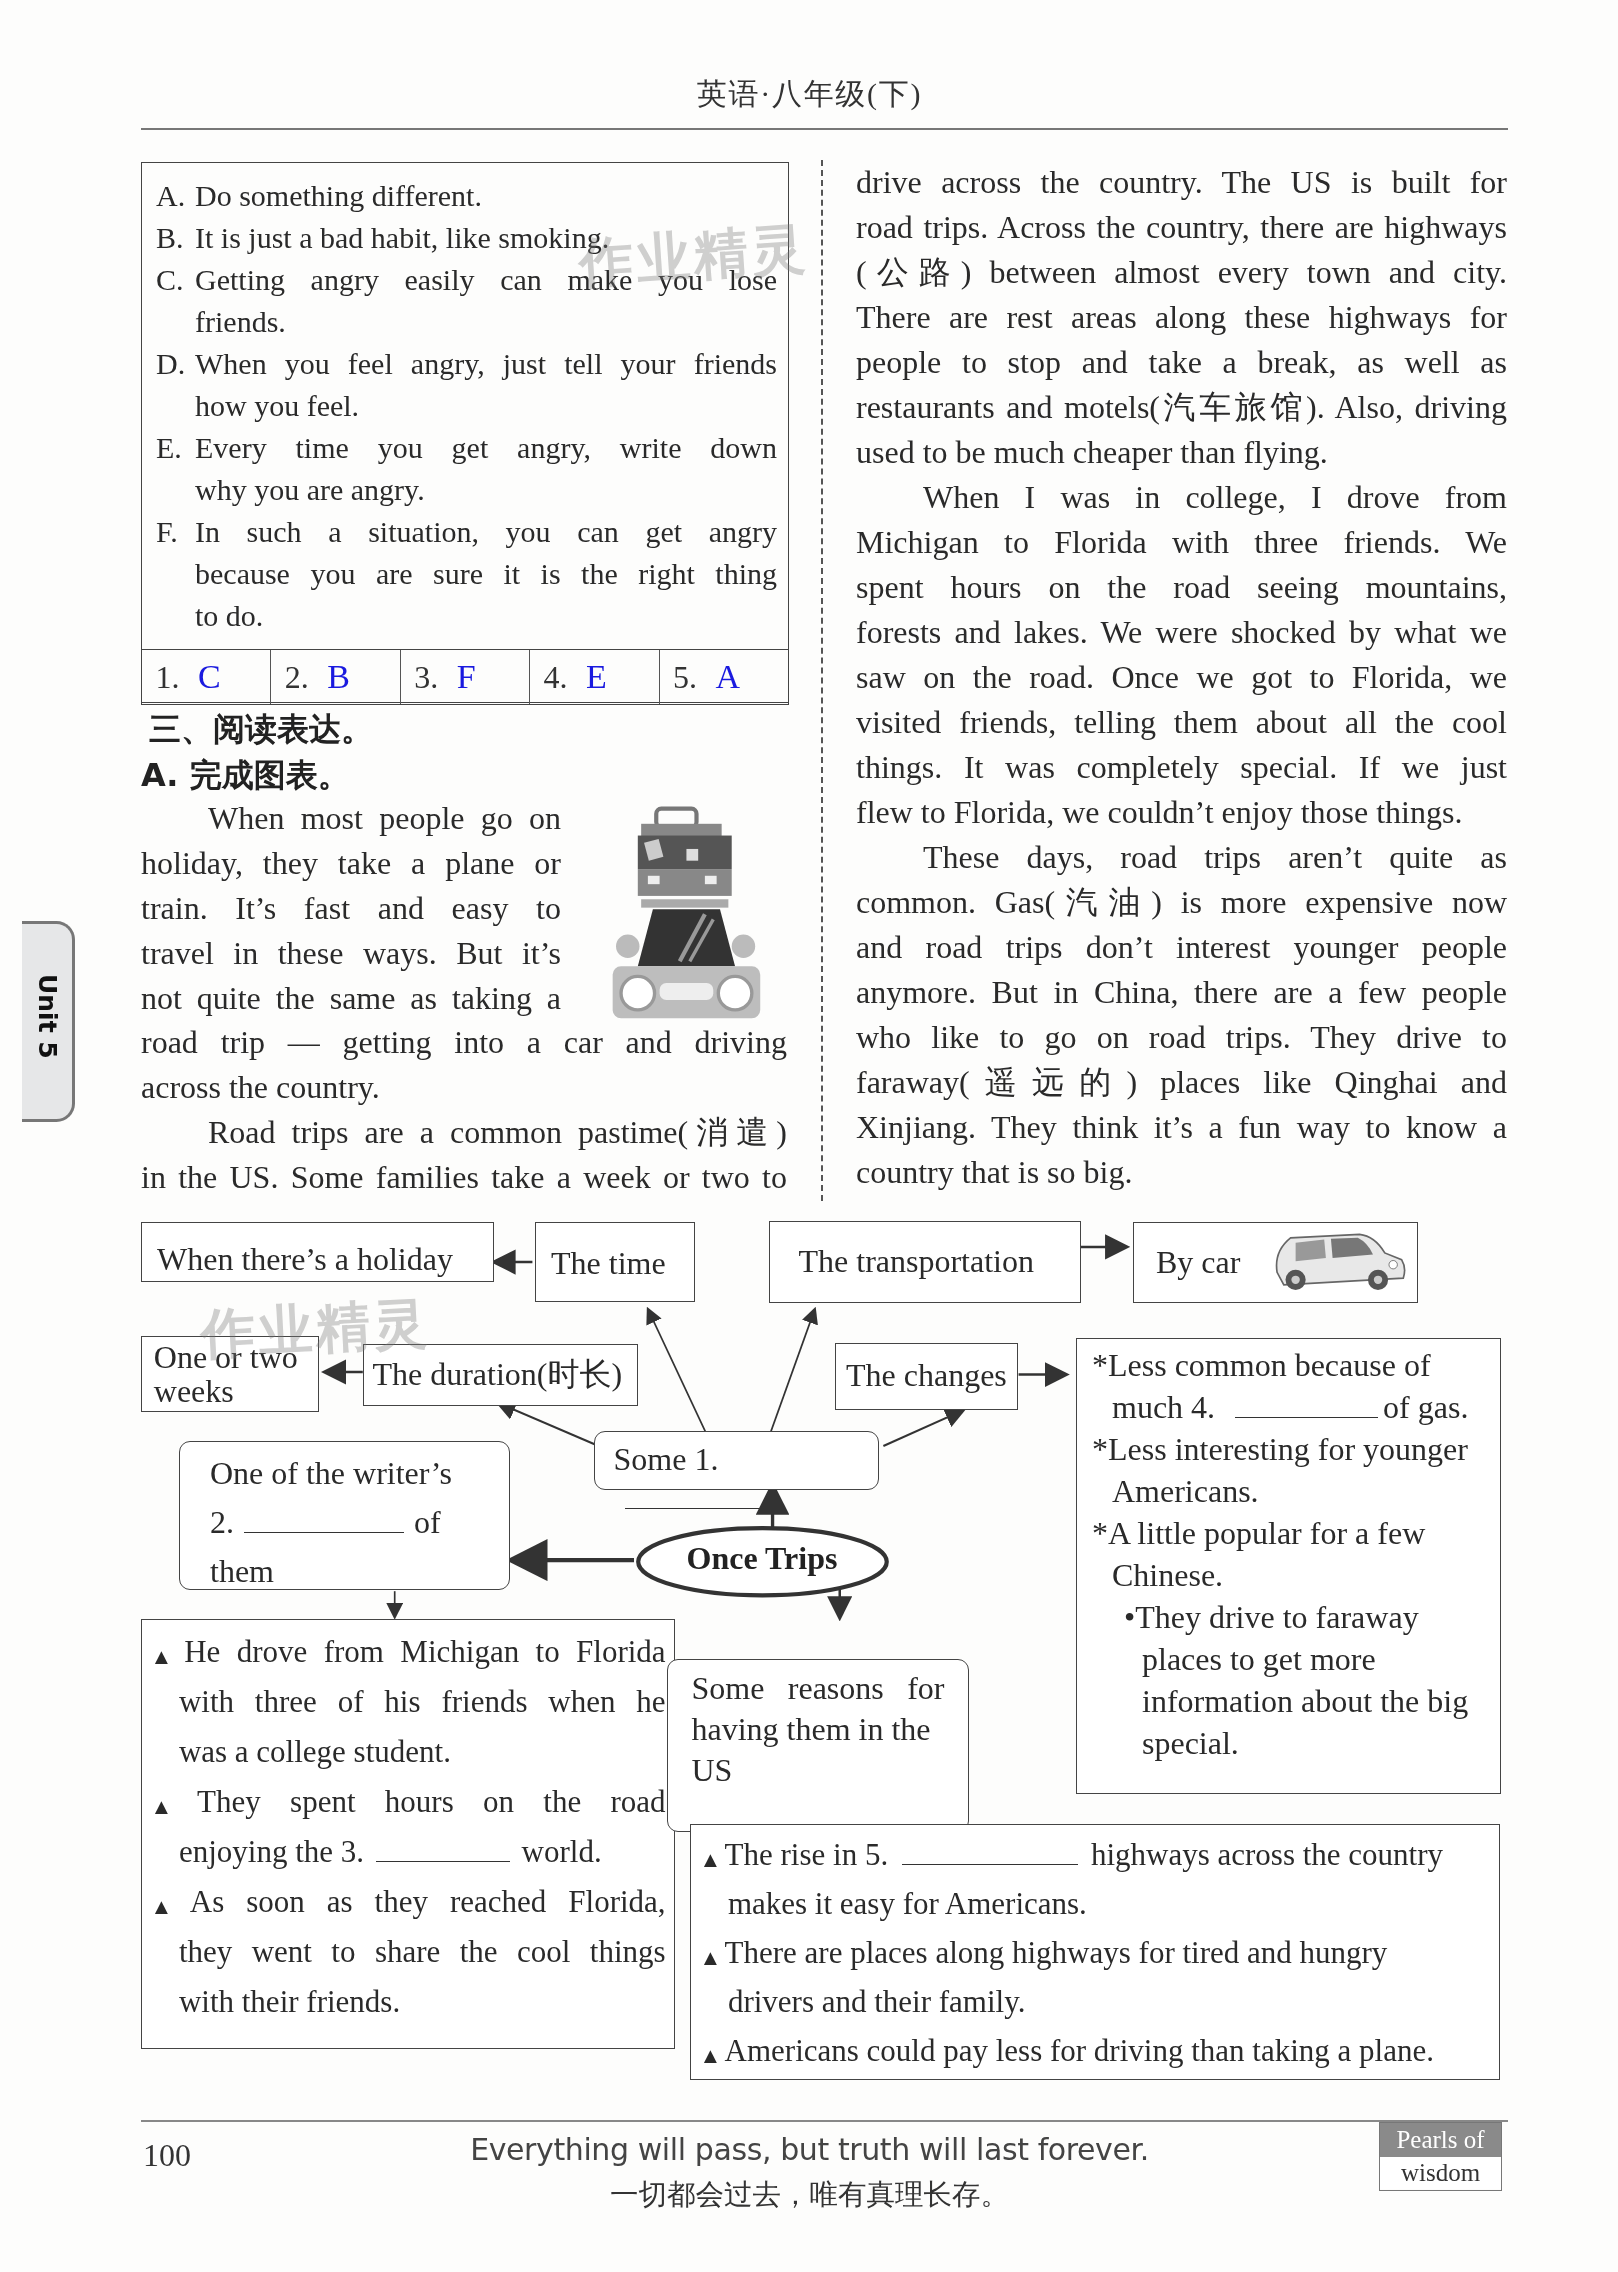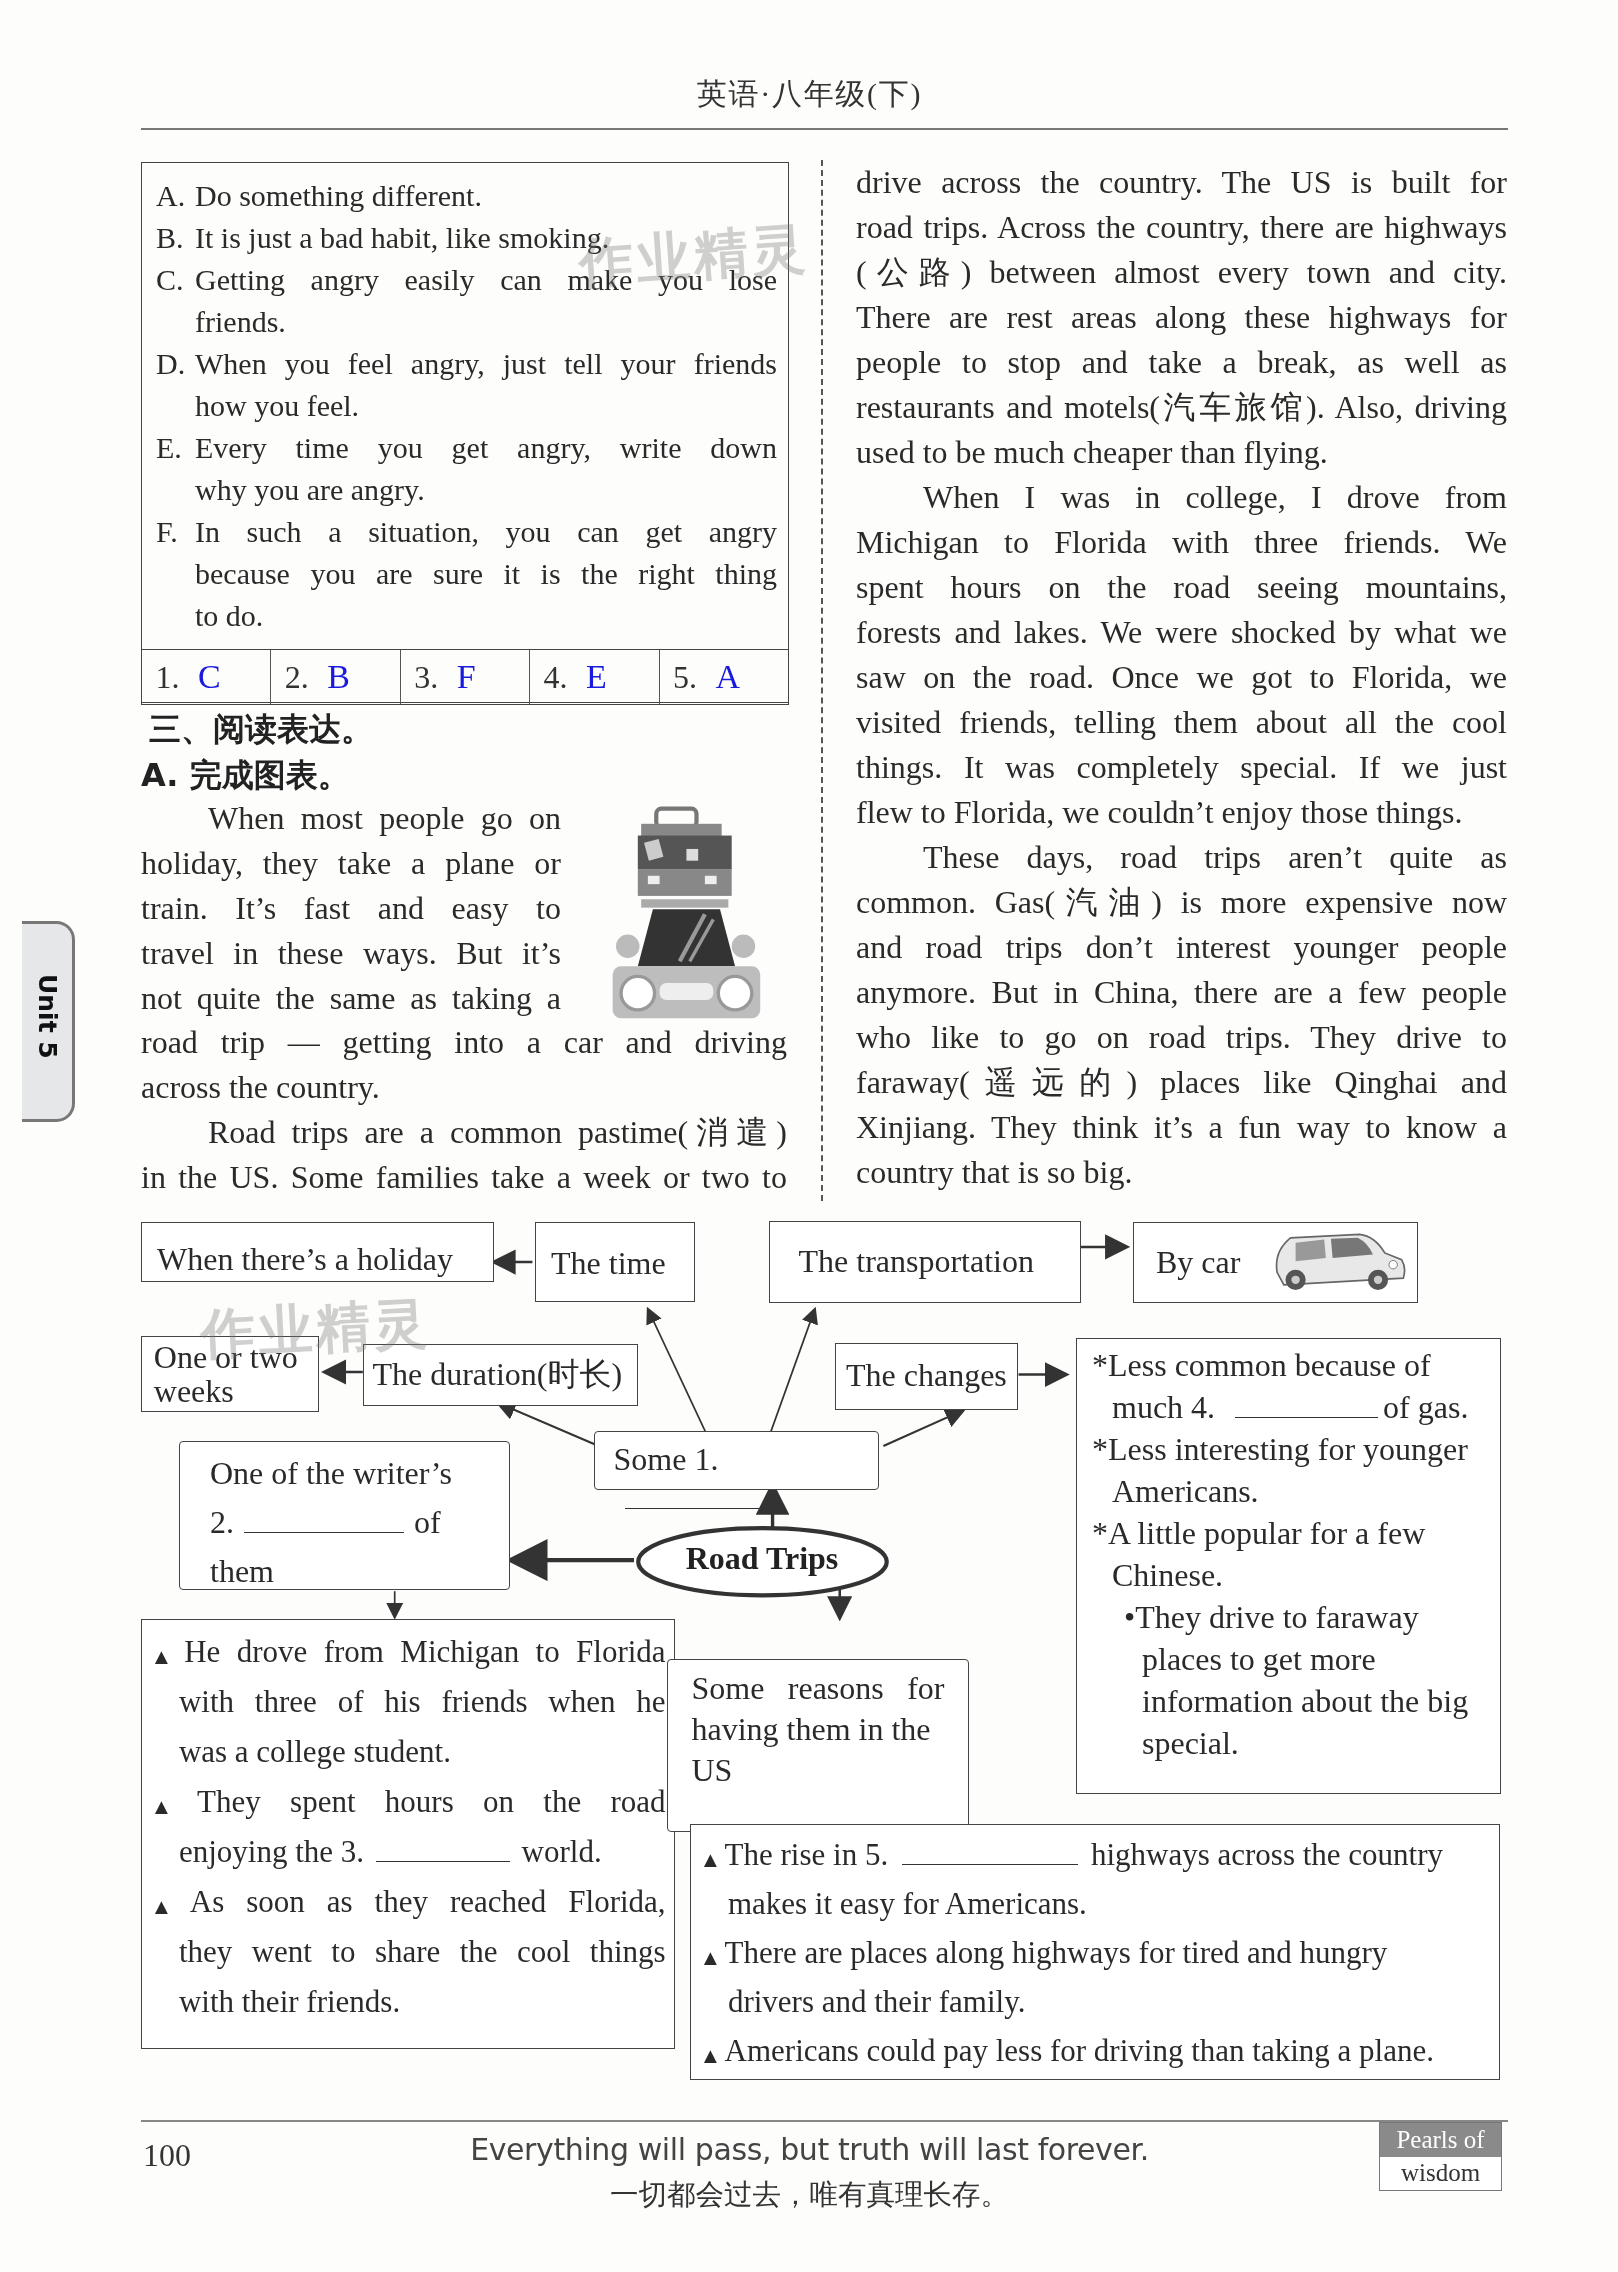--- a/index.html
+++ b/index.html
@@ -33,21 +33,21 @@
   .left-para2 { left:141px; top:1110px; width:646px; }
   .right-col { left:856px; top:160px; width:651px; }
   .jl { text-align:justify; text-align-last:justify; display:block; white-space:nowrap; }
   .jl.nl { text-align-last:left; }
 
   
   .van { left:604px; top:802px; width:185px; height:218px; }
 
   
   .dbox { position:absolute; border:1.7px solid #444; box-sizing:border-box; background:#fff; font-size:32px; line-height:39px; color:#2a2a2a; }
-  .rounded { border-radius:4px; }
+  .rounded { border-radius:11px; }
   .blank { display:inline-block; border-bottom:1.7px solid #333; height:25px; vertical-align:baseline; }
   svg.arrows { position:absolute; left:0; top:0; }
   .tri { font-size:22px; vertical-align:top; position:relative; top:5px; margin-right:3.4px; }
 
   .footer-rule { left:141px; top:2120px; width:1367px; height:1.7px; background:#888; }
   .page-num { left:143px; top:2137px; font-size:32px; color:#333; }
   .quote-en { left:0; width:1619px; top:2132px; text-align:center; font-size:30px; font-family:"DejaVu Sans",sans-serif; color:#444; letter-spacing:-0.4px; }
   .quote-zh { left:0; width:1619px; top:2176px; text-align:center; font-size:28.5px; color:#333; }
   .pearls { left:1379px; top:2122px; width:123px; height:69px; border:1.7px solid #777; box-sizing:border-box; }
   .pearls .top { background:#8a8a8a; color:#fff; font-size:25px; text-align:center; height:34px; line-height:34px; }
@@ -238,21 +238,21 @@
 
   <line x1="1000" y1="1893" x2="1000" y2="1925" stroke="#333" stroke-width="3" marker-end="url(#ah)"></line>
 
   <line x1="470" y1="1895" x2="470" y2="1925" stroke="#333" stroke-width="2" marker-end="url(#ah)"></line>
 
   <line x1="1057" y1="2105" x2="1057" y2="2170" stroke="#333" stroke-width="2" marker-end="url(#ah)"></line>
 
   <ellipse cx="908" cy="1860" rx="148" ry="40" fill="#fff" stroke="#333" stroke-width="5"></ellipse>
 </svg>
 
-<div class="abs" style="left:638px; top:1540px; width:248px; text-align:center; font-size:32px; font-weight:bold; color:#222;">Road Trips</div>
+<div class="abs" style="left:638px; top:1540px; width:248px; text-align:center; font-size:32px; font-weight:bold; color:#222;">Once Trips</div>
 
 <div class="dbox" style="left:141px; top:1222px; width:353px; height:60px; padding:17px 15px;">
   <span>When there’s a holiday</span>
 </div>
 <div class="dbox" style="left:535px; top:1222px; width:160px; height:80px; padding:21px 15px;">
   <span>The time</span>
 </div>
 <div class="dbox" style="left:769px; top:1221px; width:312px; height:82px; padding:20px 28.5px;">
   <span>The transportation</span>
 </div>

